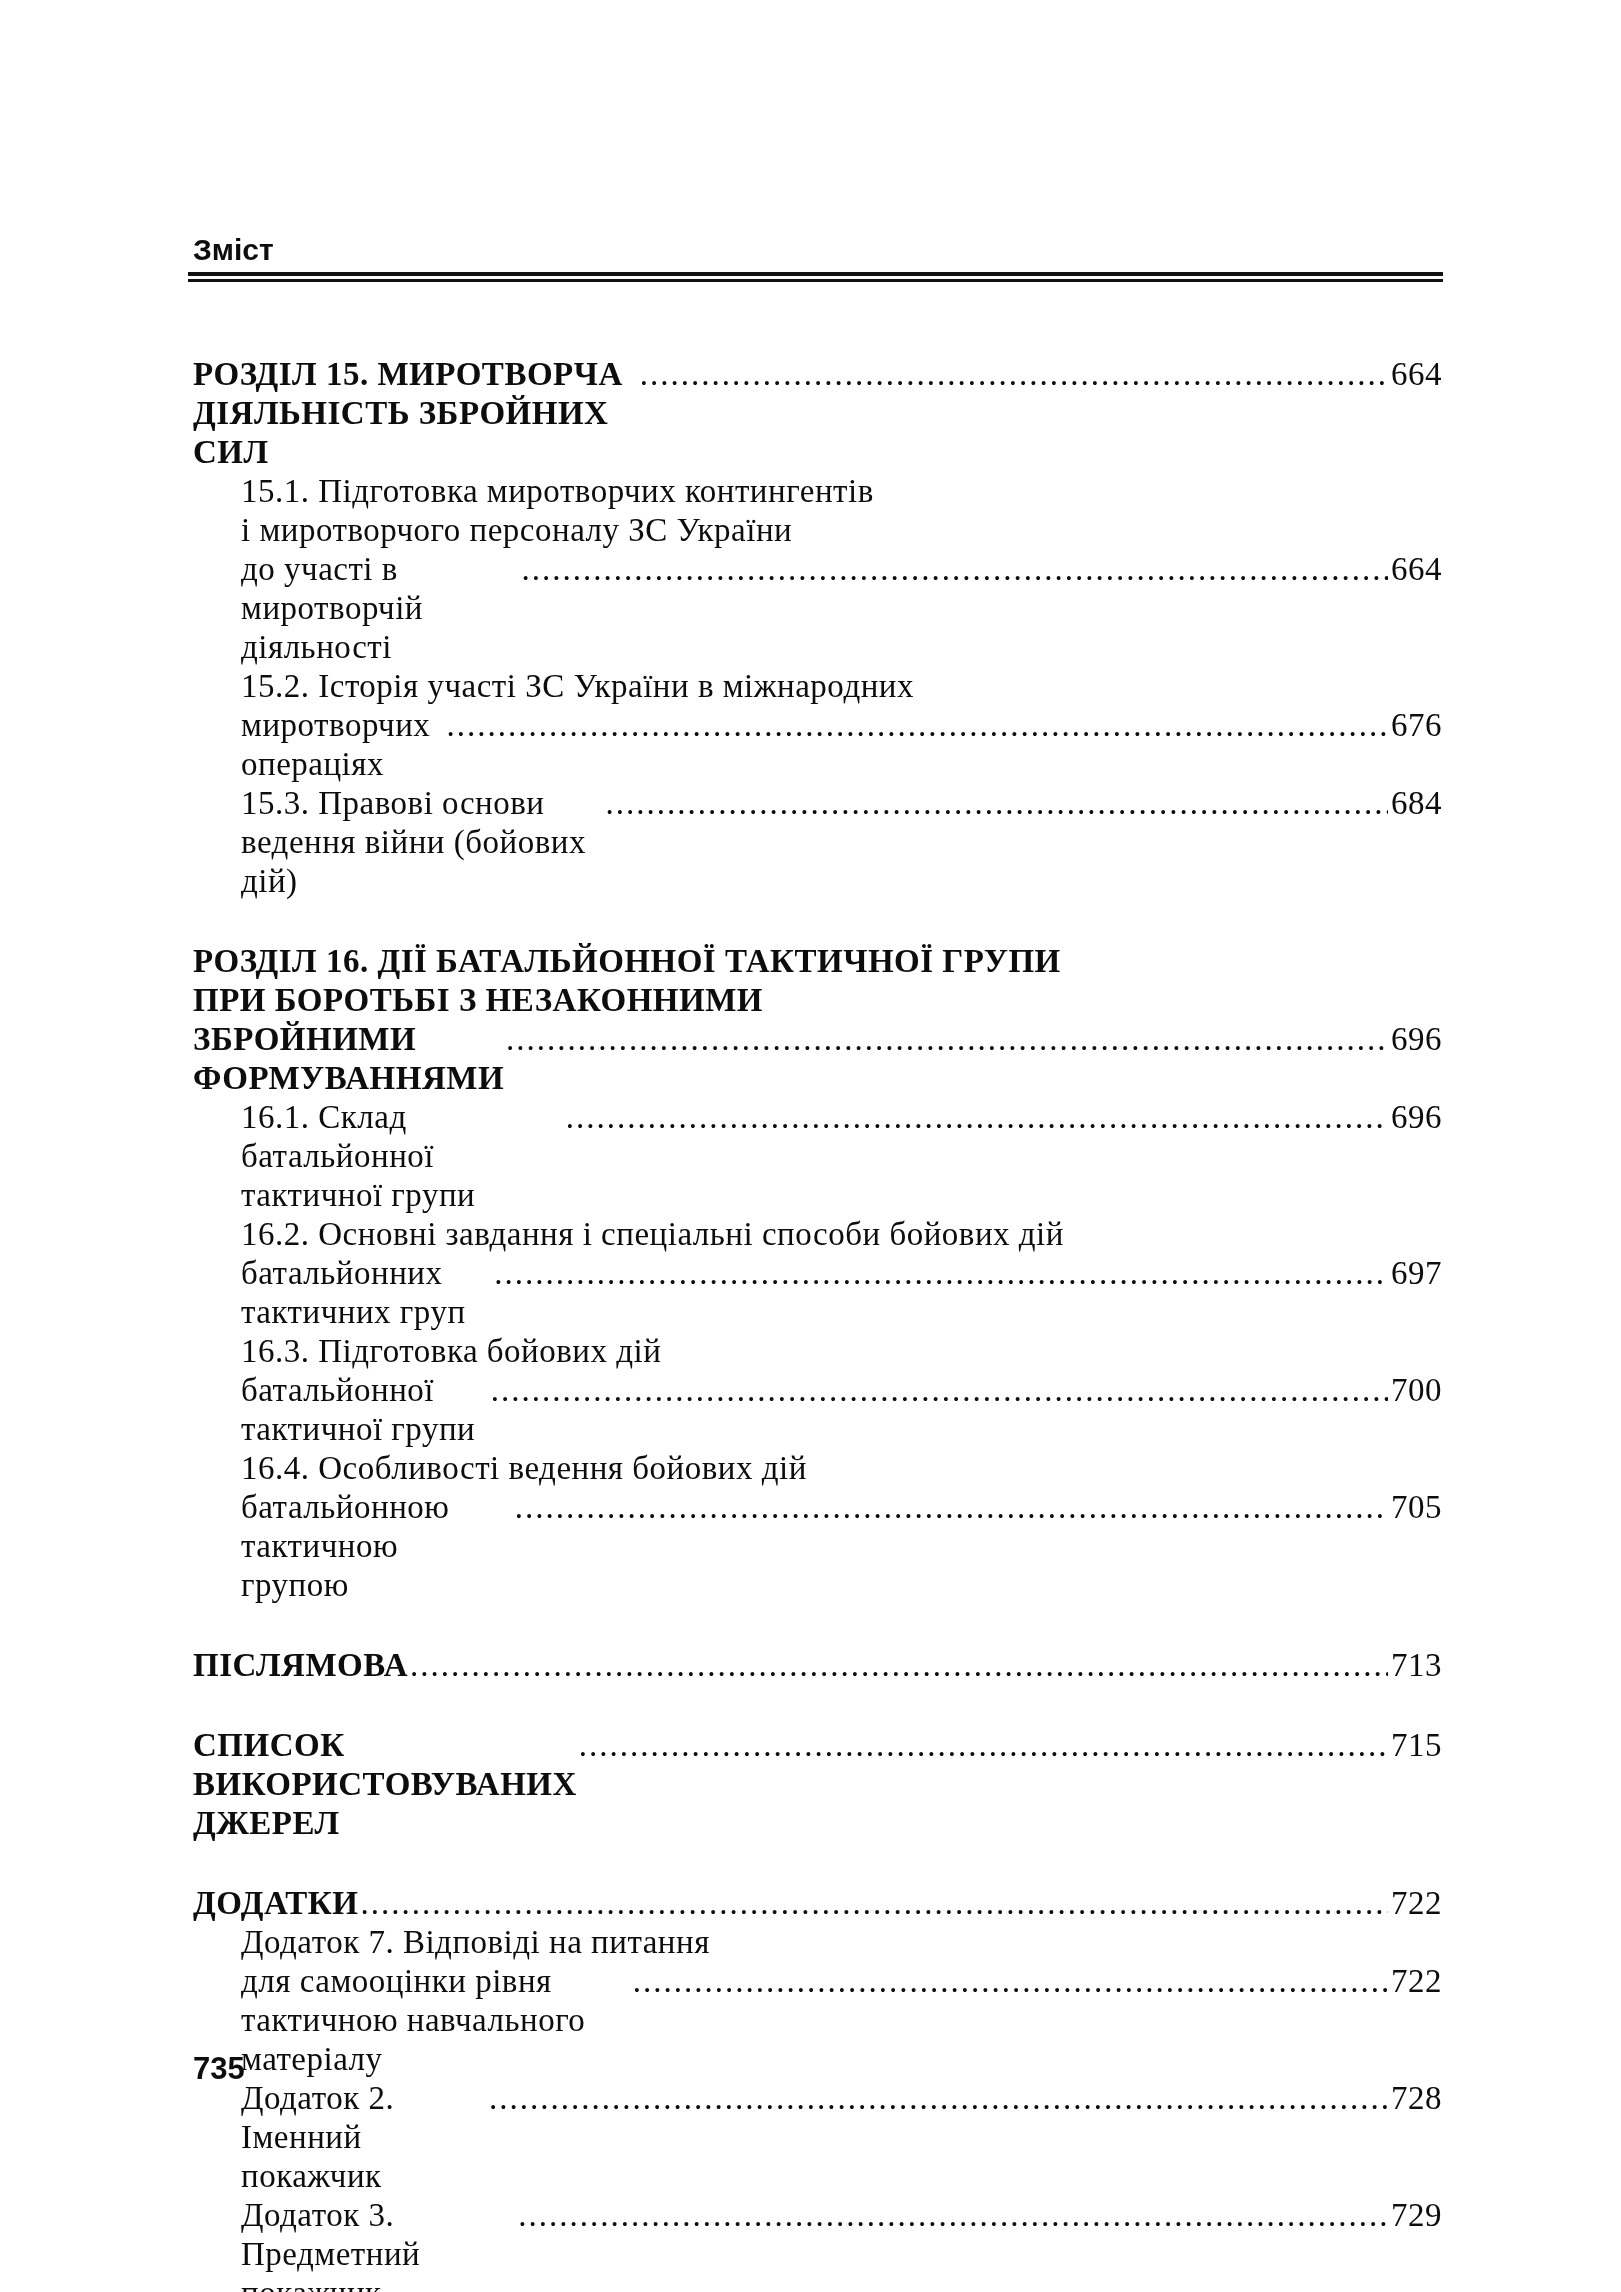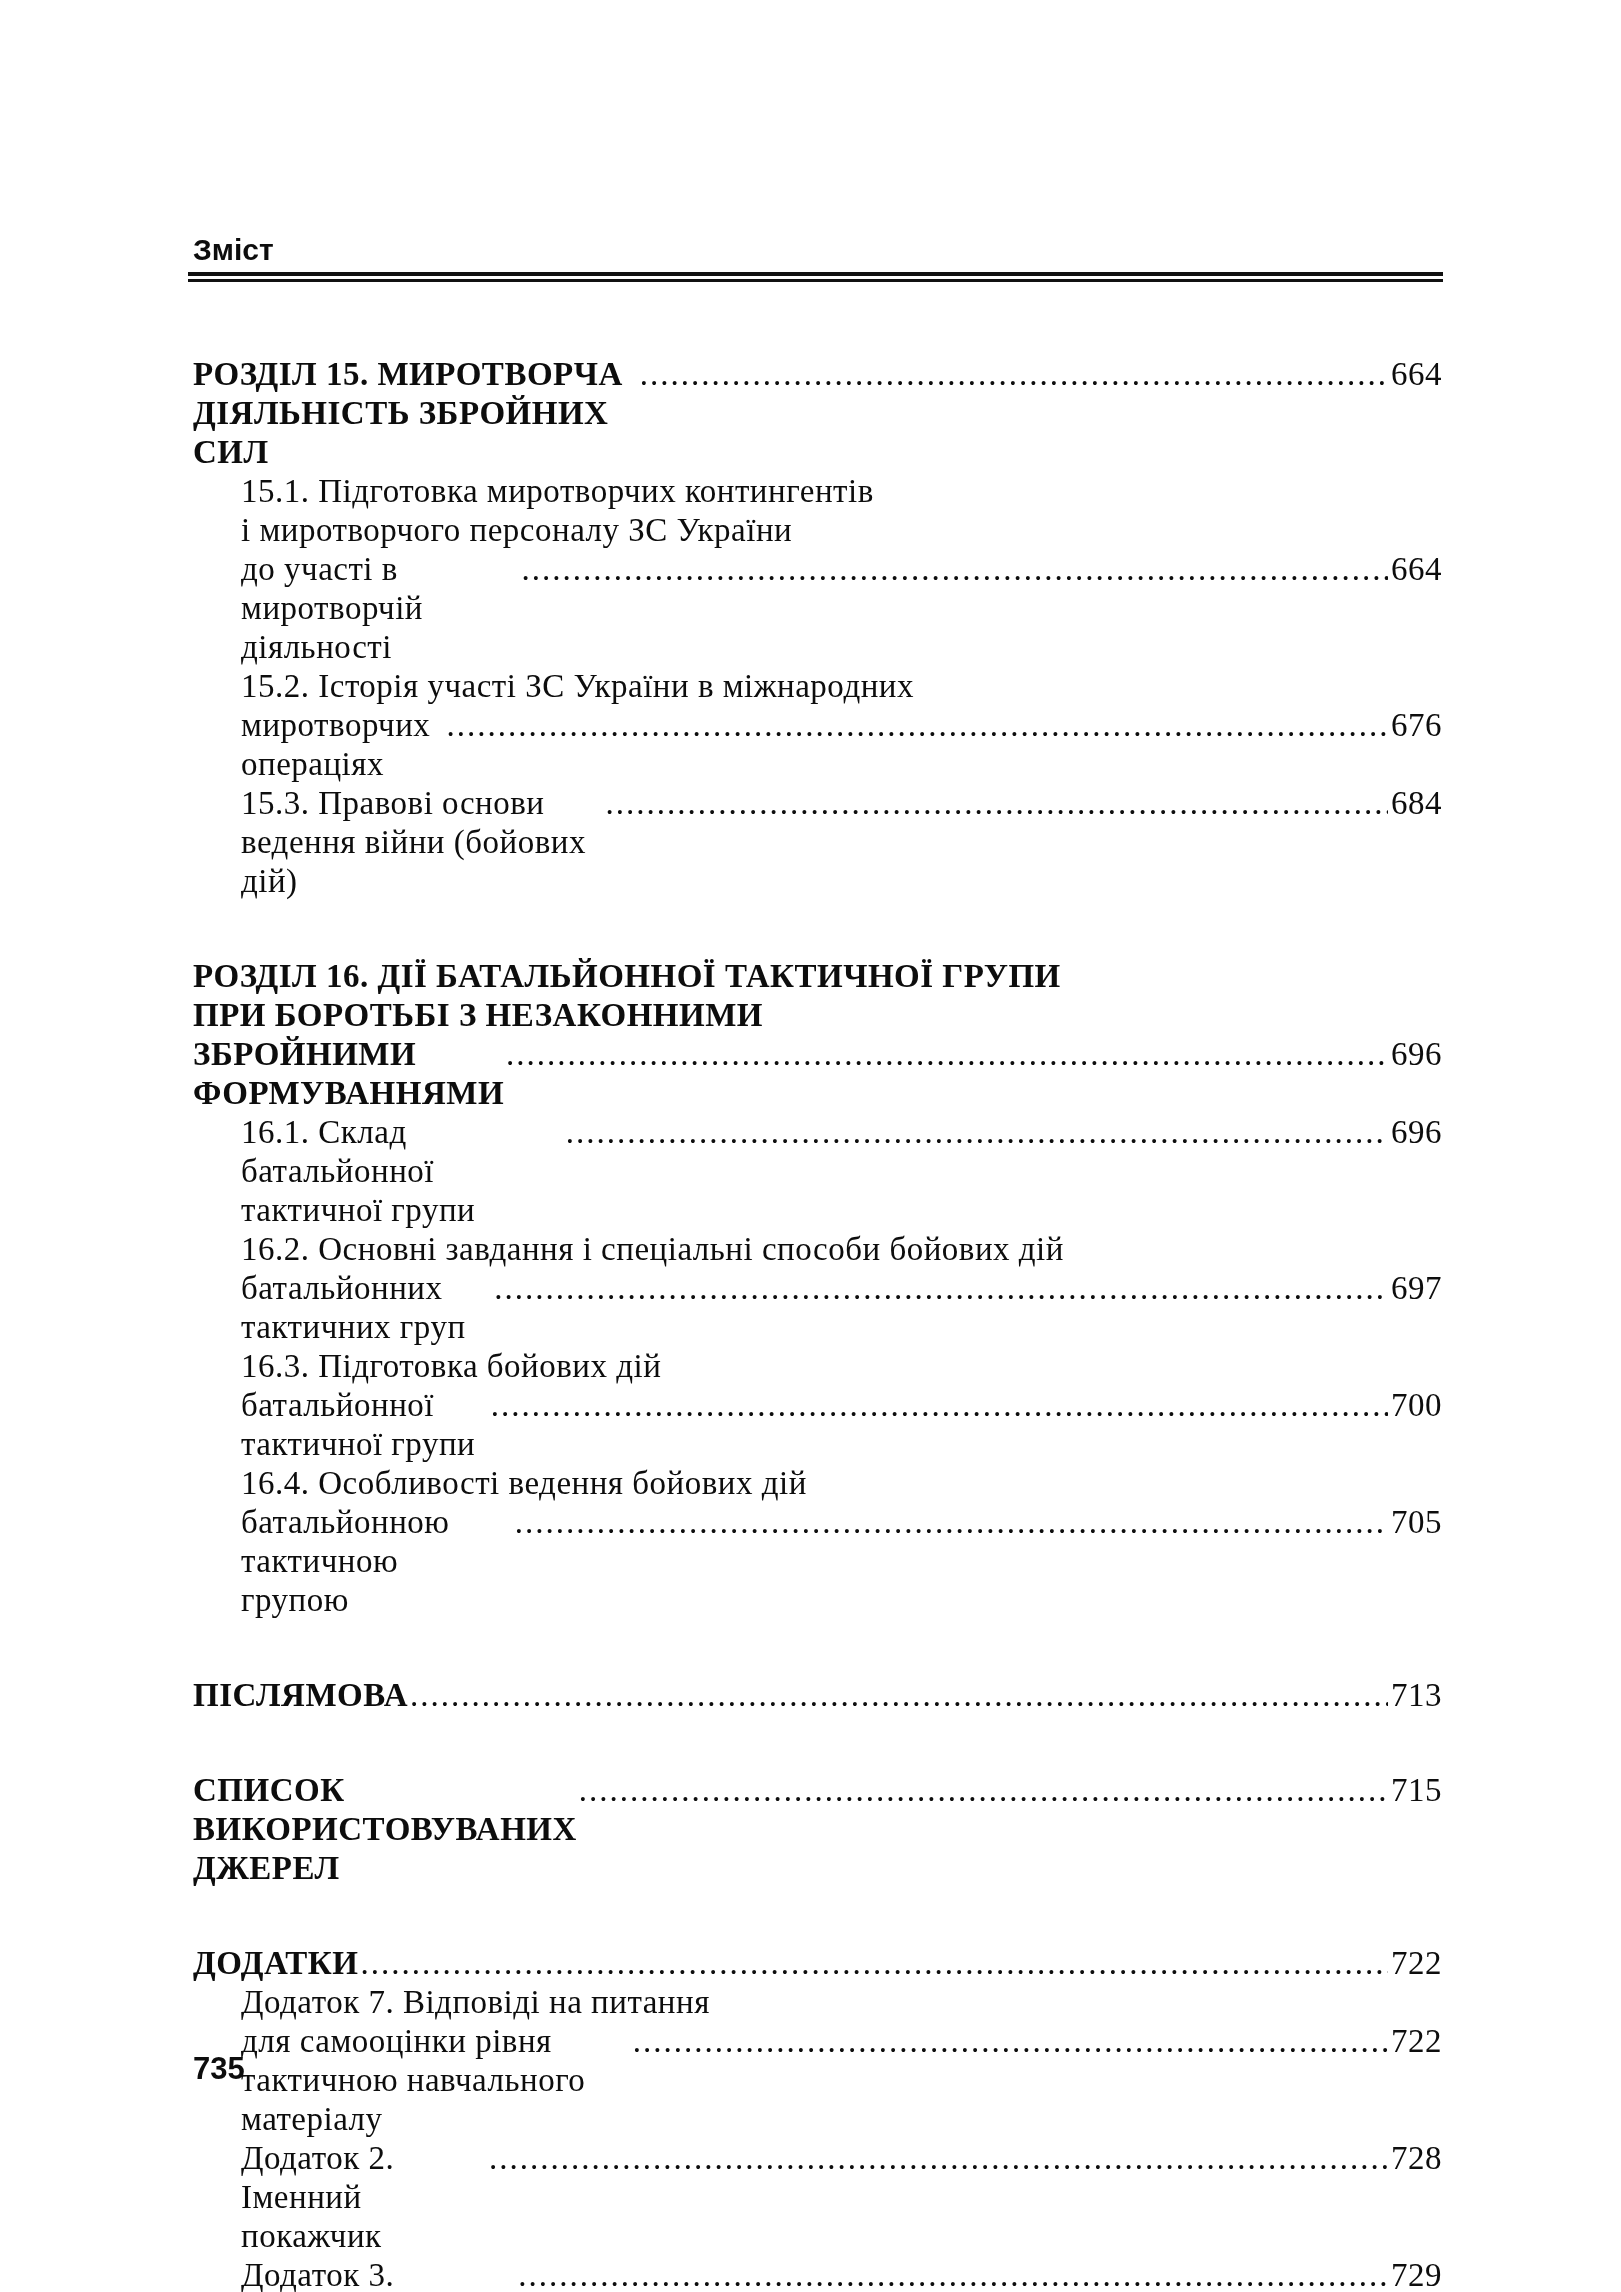--- a/index.html
+++ b/index.html
@@ -40,21 +40,21 @@
     position: absolute;
     top: 349px;
     left: 193px;
     width: 1249px;
     font-size: 33px;
     line-height: 39px;
     letter-spacing: 0.5px;
   }
   .entry.chapter {
     font-weight: bold;
-    margin-top: 56px;
+    margin-top: 41px;
   }
   .entry.chapter:first-child {
     margin-top: 6px;
   }
   .entry.section {
     padding-left: 48px;
   }
   .row {
     display: flex;
     align-items: baseline;

